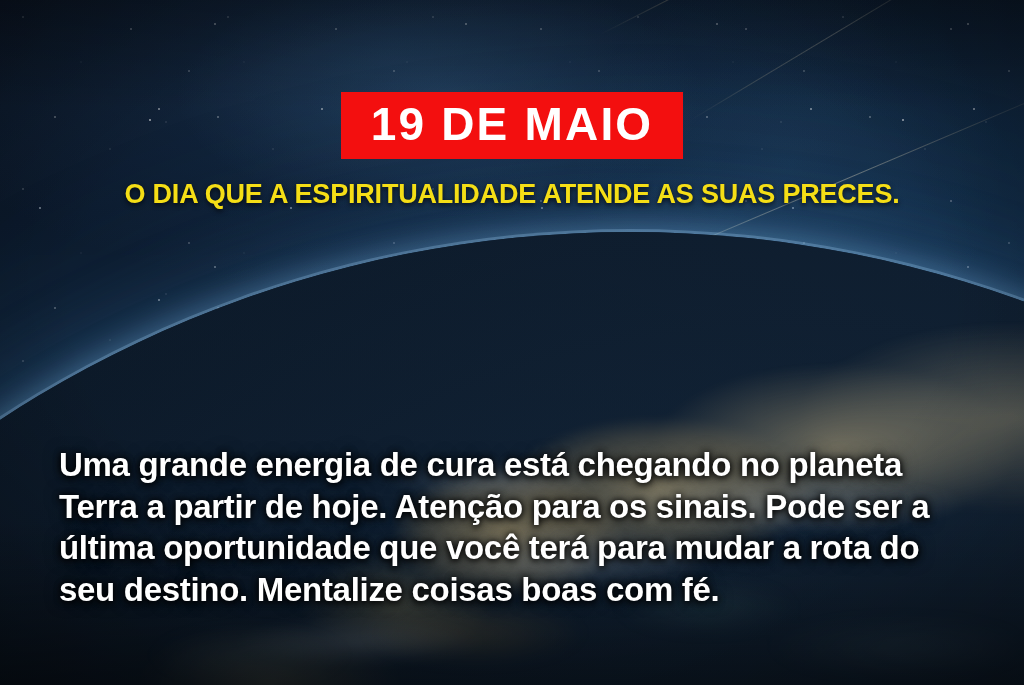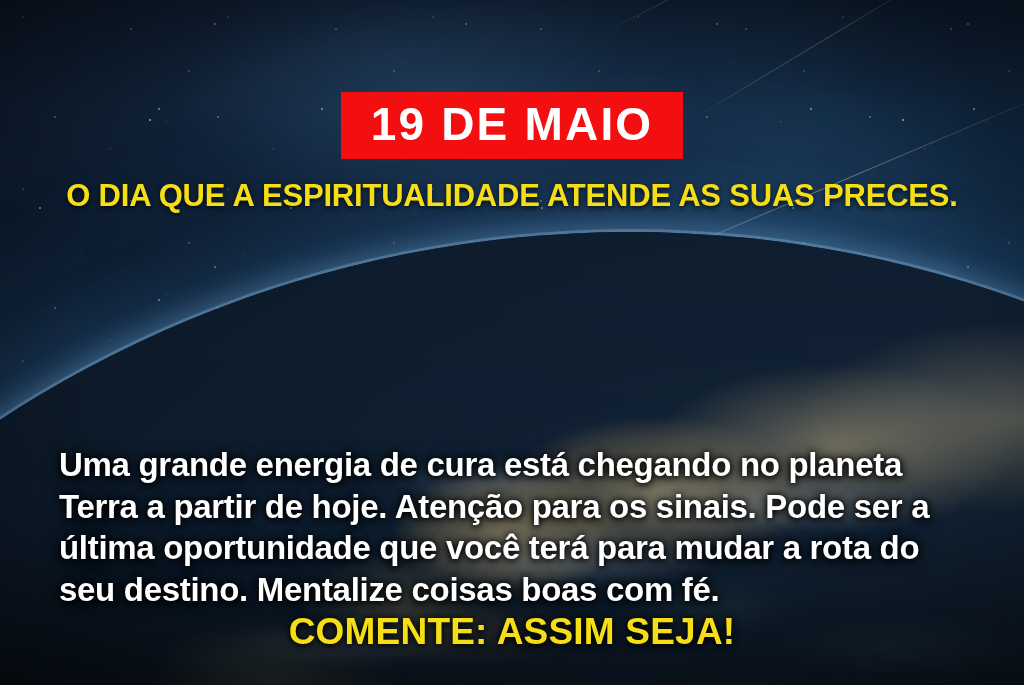--- a/index.html
+++ b/index.html
@@ -229,21 +229,21 @@
     letter-spacing: 2.2px;
     font-family: "Liberation Sans", sans-serif;
     white-space: nowrap;
   }
 
   .headline {
     margin-top: 20px;
     width: 900px;
     text-align: center;
     color: #f5de16;
-    font-size: 31px;
+    font-size: 27px;
     font-weight: bold;
     line-height: 1.12;
     letter-spacing: -0.2px;
     text-shadow: 0 2px 5px rgba(0,0,0,0.72);
   }
 
   .body-copy {
     position: absolute;
     left: 50%;
     transform: translateX(-50%);
@@ -306,16 +306,15 @@
   <div class="content">
 
     <div class="date-banner">
       <span class="date-banner-text">19 DE MAIO</span>
     </div>
 
     <div class="headline">O DIA QUE A ESPIRITUALIDADE ATENDE AS SUAS PRECES.</div>
 
     <div class="body-copy">Uma grande energia de cura está chegando no planeta Terra a partir de hoje. Atenção para os sinais. Pode ser a última oportunidade que você terá para mudar a rota do seu destino. Mentalize coisas boas com fé.</div>
 
-    <div class="cta">COMENTE: ASSIM SEJA!</div>
 
   </div>
 </div>
 
 </body></html>

